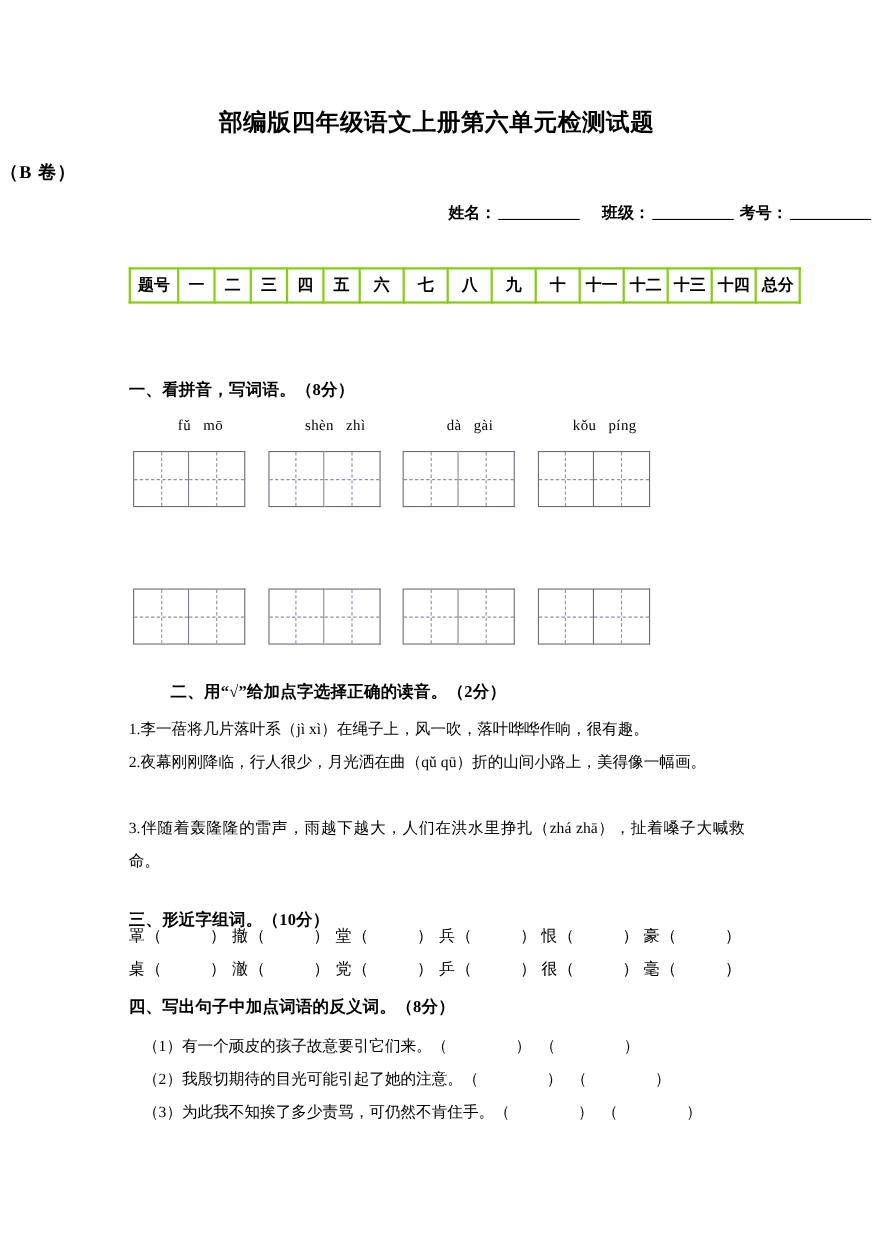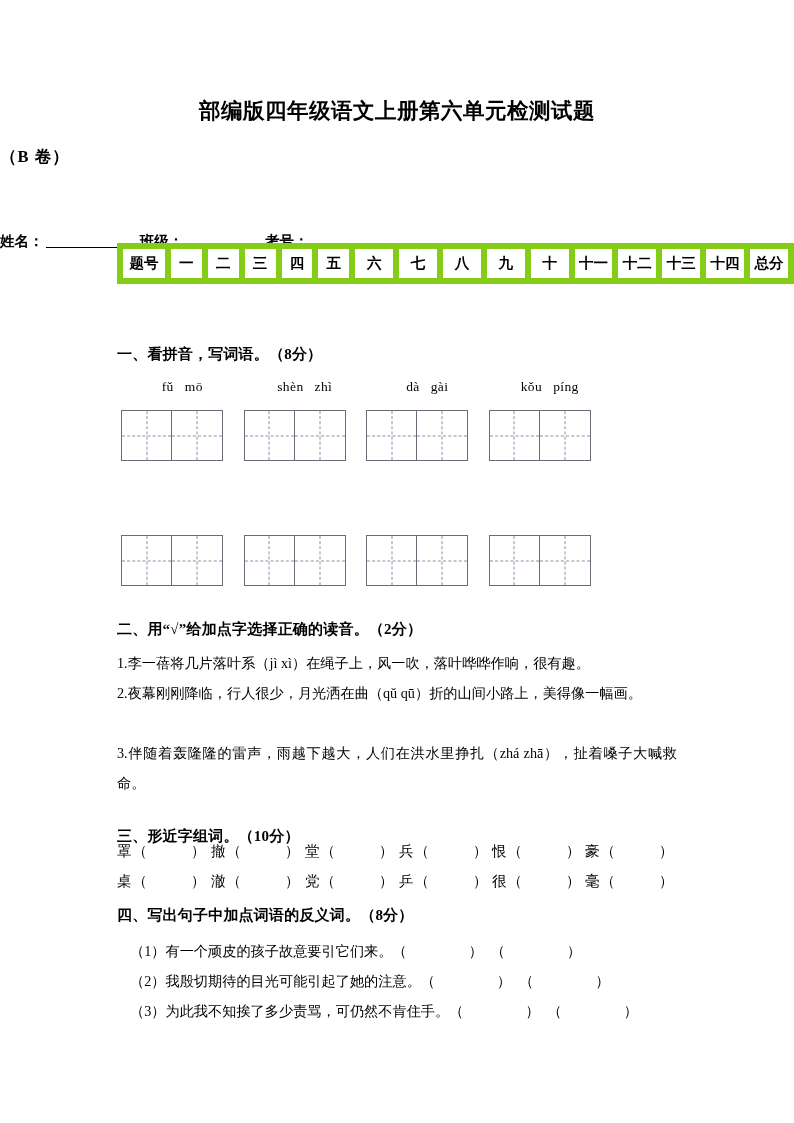--- a/index.html
+++ b/index.html
@@ -40,24 +40,23 @@
     font-weight: bold;
     position: absolute;
     left: 0; right: 0;
     top: 146px;
     letter-spacing: 1px;
   }
   .id-line {
     position: absolute;
     left: 0; right: 0;
     top: 184px;
-    text-align: left;
+    text-align: right;
     font-size: 14.5px;
     font-weight: bold;
-    margin-top: 48px;
   }
   .id-line .fld { white-space: nowrap; }
   .id-line .rule {
     display: inline-block;
     width: 74px;
     border-bottom: 1.4px solid #000;
     vertical-align: -2px;
     margin: 0 2px;
   }
   .id-line .gap { display: inline-block; width: 11px; }
@@ -74,21 +73,21 @@
   .score-table-wrap {
     position: absolute;
     left: 117px;
     top: 243px;
   }
   table.score-table {
     border-collapse: collapse;
     table-layout: fixed;
   }
   table.score-table td {
-    border: 6px solid #84cc16;
+    border: 2px solid #84cc16;
     text-align: center;
     vertical-align: middle;
     font-size: 14.5px;
     font-weight: bold;
     height: 29px;
     padding: 0;
   }
   table.score-table tr.score-row td { height: 31px; }
   td.c-label { width: 42px; }
   td.c-narrow { width: 31px; }
@@ -298,21 +297,21 @@
     <div class="grid-group">
       <div class="tzg"></div>
         <div class="tzg"></div>
     </div>
     <div class="grid-group">
       <div class="tzg"></div>
         <div class="tzg"></div>
     </div>
   </div>
 
-  <div class="sec-heading" style="top:620px;">二、用“√”给加点字选择正确的读音。（2分）</div>
+  <div class="sec-heading" style="top:620px;margin-left:38px;">二、用“√”给加点字选择正确的读音。（2分）</div>
   <div class="q-text" style="top:648px;">1.李一蓓将几片落叶系（jì xì）在绳子上，风一吹，落叶哗哗作响，很有趣。</div>
   <div class="q-text" style="top:678px;">2.夜幕刚刚降临，行人很少，月光洒在曲（qǔ qū）折的山间小路上，美得像一幅画。</div>
   <div class="q-text" style="top:738px;">3.伴随着轰隆隆的雷声，雨越下越大，人们在洪水里挣扎（zhá zhā），扯着嗓子大喊救命。</div>
 
   <div class="sec-heading" style="top:806px;margin-top:21px;">三、形近字组词。（10分）</div>
 
   <div class="nc-row" style="top:838px;">
     <div class="nc-item w1">
         <span class="ch">罩</span>
         <span class="paren-open">（</span>

